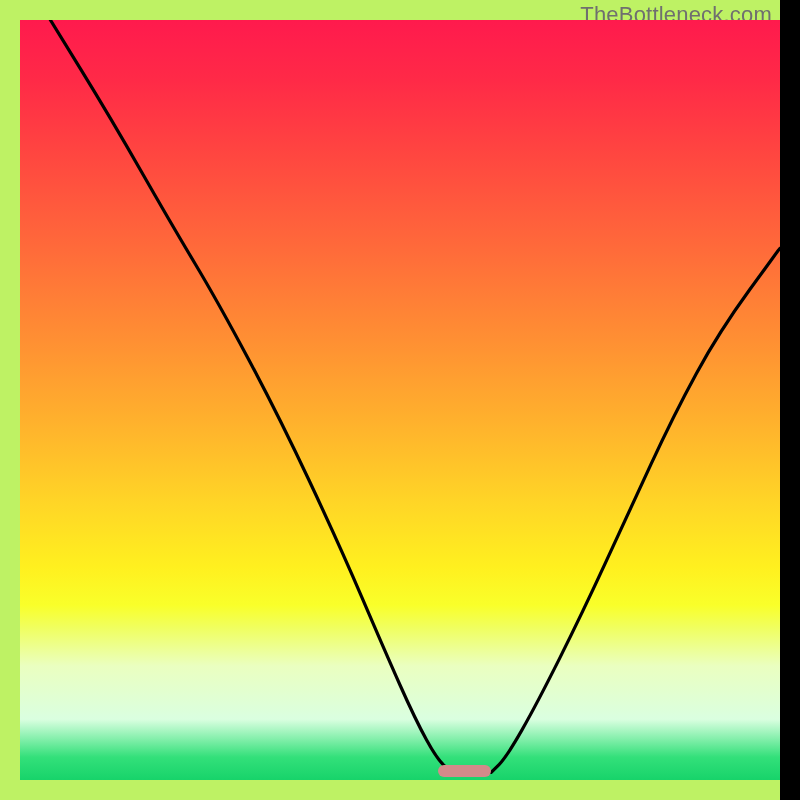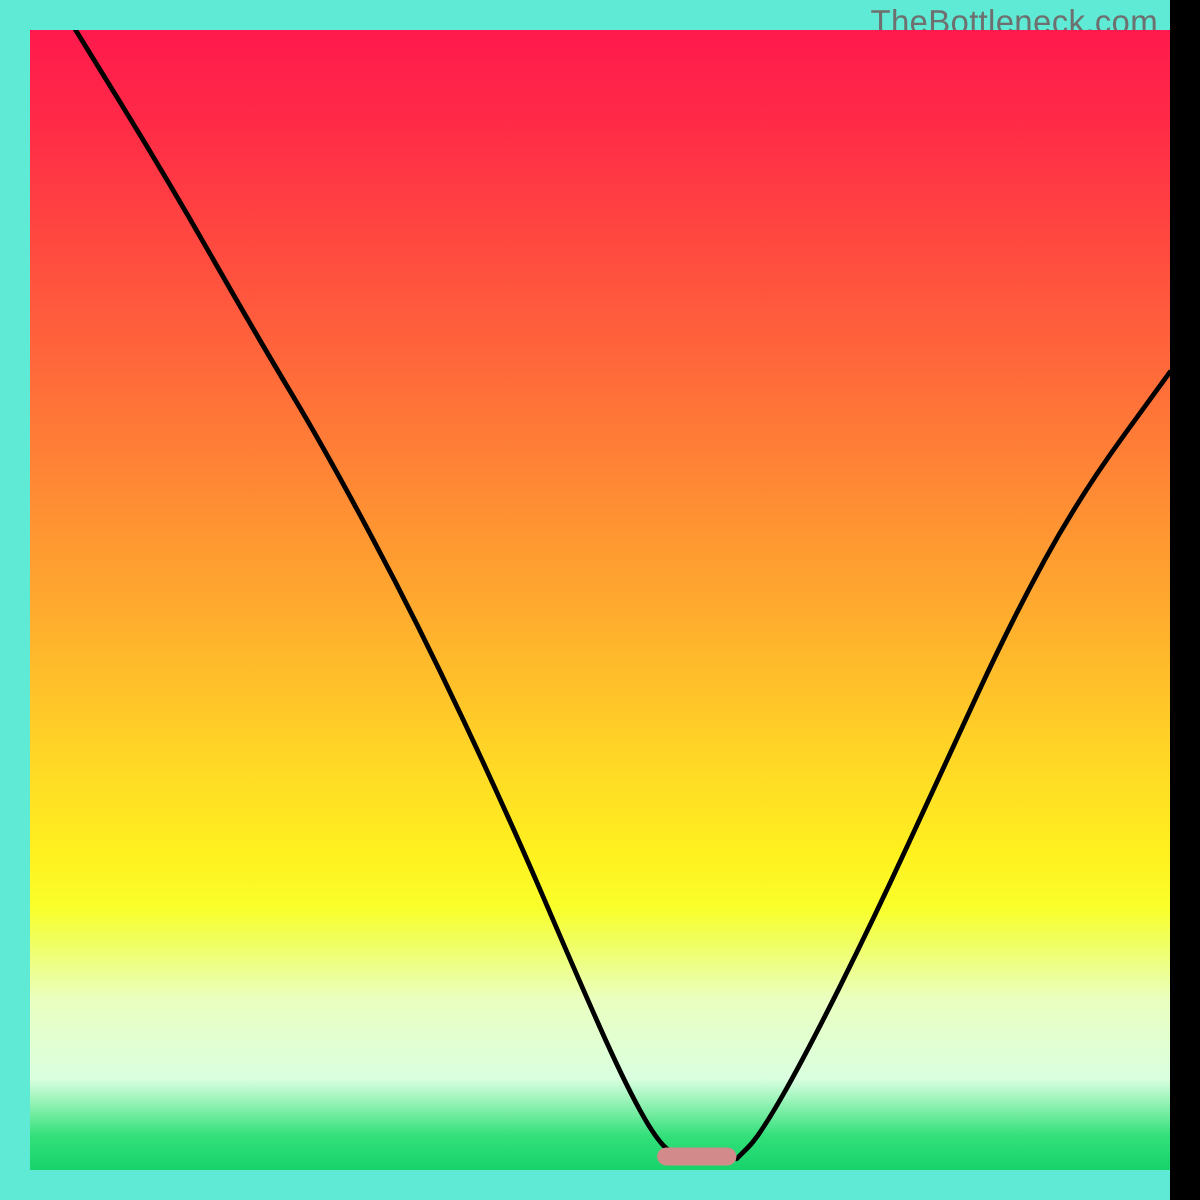--- a/index.html
+++ b/index.html
@@ -8,21 +8,21 @@
     width: 800px;
     height: 800px;
     background: #000;
     overflow: hidden;
     font-family: Arial, Helvetica, sans-serif;
   }
   .frame {
     position: relative;
     width: 780px;
     height: 800px;
-    background: #5eead4;
+    background: #bef264;
   }
   .plot-area {
     position: absolute;
     left: 20px;
     top: 20px;
     width: 760px;
     height: 760px;
     background: linear-gradient(
       to bottom,
       #ff1a4d 0%,

